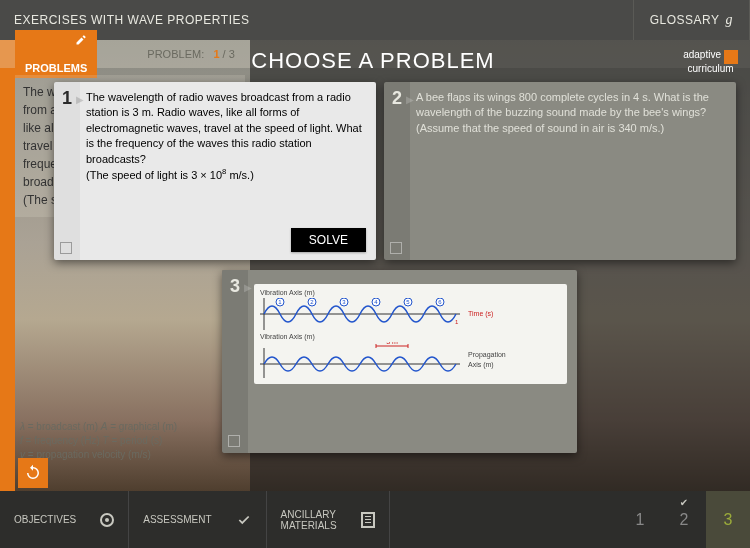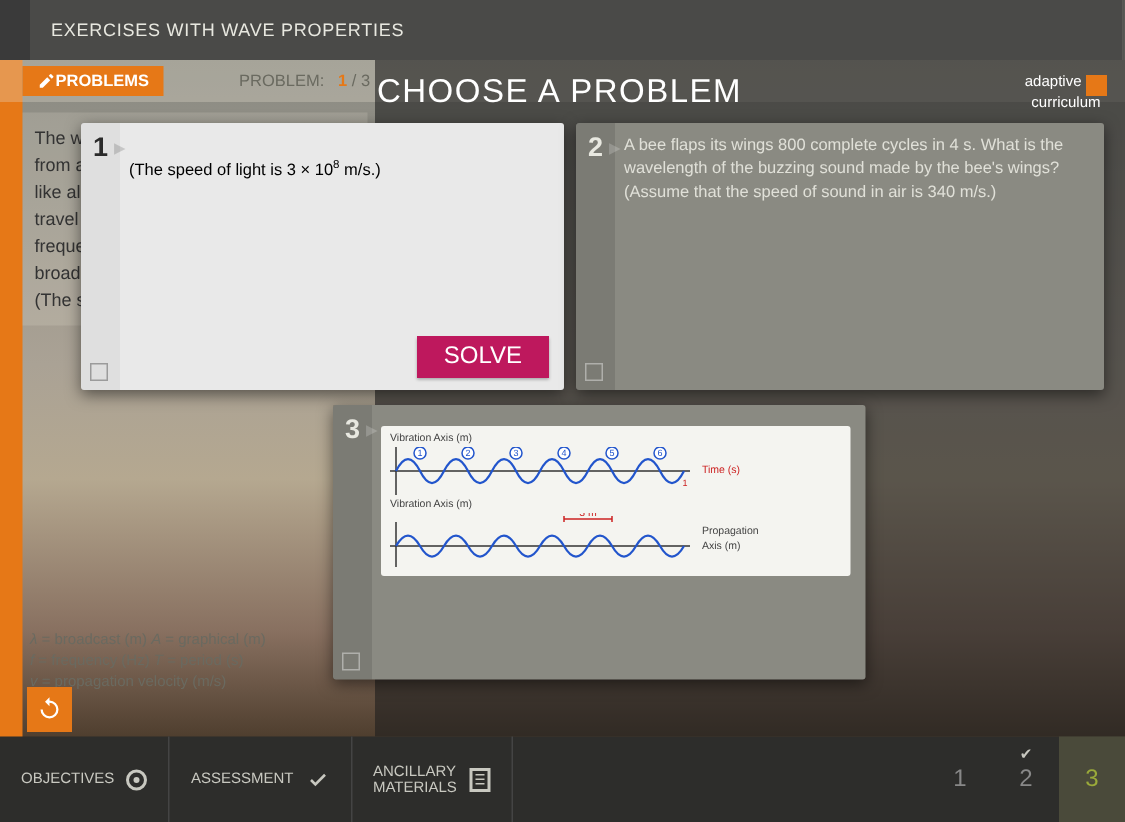--- a/index.html
+++ b/index.html
@@ -1,29 +1,29 @@
 <!DOCTYPE html>
 <html><head>
 <meta charset="utf-8">
 <style>
 * { box-sizing: border-box; margin: 0; padding: 0; }
 body { width: 750px; height: 548px; font-family: Arial, sans-serif; background: #3a3a3a; overflow: hidden; position: relative; }
 
-.header { height: 40px; background: #4a4a48; display: flex; align-items: center; color: #e8e8e0; font-size: 12px; letter-spacing: 0.5px; margin-left: 20px; }
+.header { height: 40px; background: #4a4a48; display: flex; align-items: center; color: #e8e8e0; font-size: 12px; letter-spacing: 0.5px; }
 .header-title { padding-left: 14px; flex: 1; }
 .header-divider { width: 1px; height: 40px; background: #5a5a56; }
 .header-btn { padding: 0 16px; display: flex; align-items: center; gap: 6px; height: 40px; cursor: pointer; }
 .header-icon { font-style: italic; font-family: Georgia, serif; font-size: 14px; }
 .gear-icon svg { fill: #c0c0b8; }
 
 .background-layer { position: absolute; top: 40px; left: 0; right: 0; bottom: 0; background: linear-gradient(to bottom, #8a8a82 0%, #aaa295 40%, #b5a890 55%, #887060 75%, #4a3a2a 90%, #2a1a10 100%); }
 .background-layer::before { content: ''; position: absolute; left: 0; top: 0; bottom: 0; width: 15px; background: #e67817; }
 
 .problems-bar { position: absolute; top: 40px; left: 0; right: 0; height: 28px; background: rgba(232,226,210,0.3); display: flex; align-items: center; font-size: 11px; }
-.problems-tab { background: #e67817; color: #fff; padding: 4px 10px; margin-left: 15px; display: flex; align-items: flex-end; gap: 0; font-weight: bold; }
+.problems-tab { background: #e67817; color: #fff; padding: 4px 10px; margin-left: 15px; display: flex; align-items: flex-end; gap: 16px; font-weight: bold; flex-direction: column; }
 .problem-counter { margin-left: 50px; color: #6a6a60; }
 .problem-counter .num { color: #e67817; font-weight: bold; }
 
 .bg-problem-text { position: absolute; top: 75px; left: 15px; width: 230px; padding: 8px; font-size: 12px; line-height: 1.5; color: #333; background: rgba(232,226,210,0.2); }
 .formula-legend { position: absolute; top: 420px; left: 20px; font-size: 10px; color: #6a6a60; line-height: 1.4; }
 .formula-legend .it { font-style: italic; }
 
 .refresh-btn { position: absolute; top: 458px; left: 18px; width: 30px; height: 30px; background: #e67817; display: flex; align-items: center; justify-content: center; cursor: pointer; }
 .refresh-btn svg { fill: #fff; }
 
@@ -40,51 +40,55 @@
 
 .card-num { width: 26px; font-size: 18px; font-weight: bold; text-align: center; padding-top: 6px; color: #2a2a2a; background: rgba(0,0,0,0.04); }
 .card2 .card-num, .card3 .card-num { color: #e8e8e0; background: rgba(0,0,0,0.1); }
 .card-body { flex: 1; padding: 8px 10px 6px 6px; font-size: 11px; line-height: 1.4; position: relative; }
 .card-body .arrow { position: absolute; left: -4px; top: 11px; color: rgba(0,0,0,0.15); font-size: 10px; }
 .card2 .card-body .arrow, .card3 .card-body .arrow { color: rgba(255,255,255,0.2); }
 
 .card-checkbox { position: absolute; left: 6px; bottom: 6px; width: 12px; height: 12px; border: 1px solid rgba(0,0,0,0.3); }
 .card2 .card-checkbox, .card3 .card-checkbox { border-color: rgba(255,255,255,0.4); }
 
-.solve-btn { position: absolute; right: 10px; bottom: 8px; background: #be185d; color: #fff; border: none; padding: 5px 18px; font-size: 16px; cursor: pointer; box-shadow: 0 1px 2px rgba(0,0,0,0.3); }
+.solve-btn { position: absolute; right: 10px; bottom: 8px; background: #000000; color: #fff; border: none; padding: 5px 18px; font-size: 12px; cursor: pointer; box-shadow: 0 1px 2px rgba(0,0,0,0.3); }
 
 .graph-area { margin-top: 6px; background: #f4f4f0; padding: 4px 6px; border-radius: 2px; }
 .graph-row { display: flex; align-items: center; gap: 4px; margin-bottom: 2px; }
 .axis-label { font-size: 7px; color: #444; width: 58px; }
 .time-label { font-size: 7px; color: #c22; margin-left: 4px; }
 .prop-label { font-size: 7px; color: #444; margin-left: 4px; }
 
 .footer { position: absolute; bottom: 0; left: 0; right: 0; height: 57px; background: #2d2d2b; display: flex; align-items: center; color: #c8c8c0; font-size: 10px; }
 .footer-divider { width: 1px; height: 57px; background: #444; }
-.footer-btn { padding: 16px 14px; display: flex; align-items: center; gap: 8px; cursor: pointer; height: 57px; }
+.footer-btn { padding: 16px 14px; display: flex; align-items: center; gap: 24px; cursor: pointer; height: 57px; }
 .footer-btn .icon { border: 2px solid #c8c8c0; width: 14px; height: 14px; border-radius: 50%; position: relative; }
 .footer-btn .icon::after { content: ''; position: absolute; top: 3px; left: 3px; width: 4px; height: 4px; background: #c8c8c0; border-radius: 50%; }
 .check-icon { width: 16px; height: 14px; }
 .doc-icon { width: 14px; height: 16px; border: 2px solid #c8c8c0; position: relative; }
 .doc-icon::before { content: ''; position: absolute; top: 2px; left: 2px; right: 2px; height: 1px; background: #c8c8c0; box-shadow: 0 3px 0 #c8c8c0, 0 6px 0 #c8c8c0; }
 
 .footer-spacer { flex: 1; }
 .footer-nums { display: flex; height: 57px; }
 .footer-num { width: 44px; height: 57px; display: flex; flex-direction: column; align-items: center; justify-content: center; font-size: 16px; color: #888; cursor: pointer; position: relative; }
 .footer-num .tick { position: absolute; top: 6px; font-size: 10px; color: #c8c8c0; }
 .footer-num.active { background: #4a4a3a; color: #9aaa3a; }
 
 sup { font-size: 0.7em; }
 </style>
 </head>
 <body>
 
 <div class="header">
   <div class="header-title">EXERCISES WITH WAVE PROPERTIES</div>
   <div class="header-divider"></div>
+  <div class="header-btn">
+    <span>GLOSSARY</span>
+    <span class="header-icon">g</span>
+  </div>
   <div class="header-divider"></div>
 </div>
 
 <div class="background-layer"></div>
 
 <div class="problems-bar">
   <div class="problems-tab">
     <svg width="12" height="12" viewBox="0 0 24 24" fill="#fff">
         <path d="M3 17v4h4L17 11l-4-4L3 17zM21 7l-2 2-4-4 2-2a1 1 0 011.4 0L21 5.6A1 1 0 0121 7z"></path>
       </svg>
@@ -125,21 +129,21 @@
 <div class="brand">
   <span>adaptive</span><span class="logo"></span><br>
   <span>curriculum</span>
 </div>
 
 <div class="card-row">
   <div class="card card1">
     <div class="card-num">1</div>
     <div class="card-body">
       <span class="arrow">▶</span>
-      <br>
+      <span>The wavelength of radio waves broadcast from a radio station is 3 m. Radio waves, like all forms of electromagnetic waves, travel at the speed of light. What is the frequency of the waves this radio station broadcasts?</span><br>
       <span>(The speed of light is 3 × 10</span><sup>8</sup><span> m/s.)</span>
     </div>
     <div class="card-checkbox"></div>
     <button class="solve-btn">SOLVE</button>
   </div>
 
   <div class="card card2">
     <div class="card-num">2</div>
     <div class="card-body">
       <span class="arrow">▶</span>

